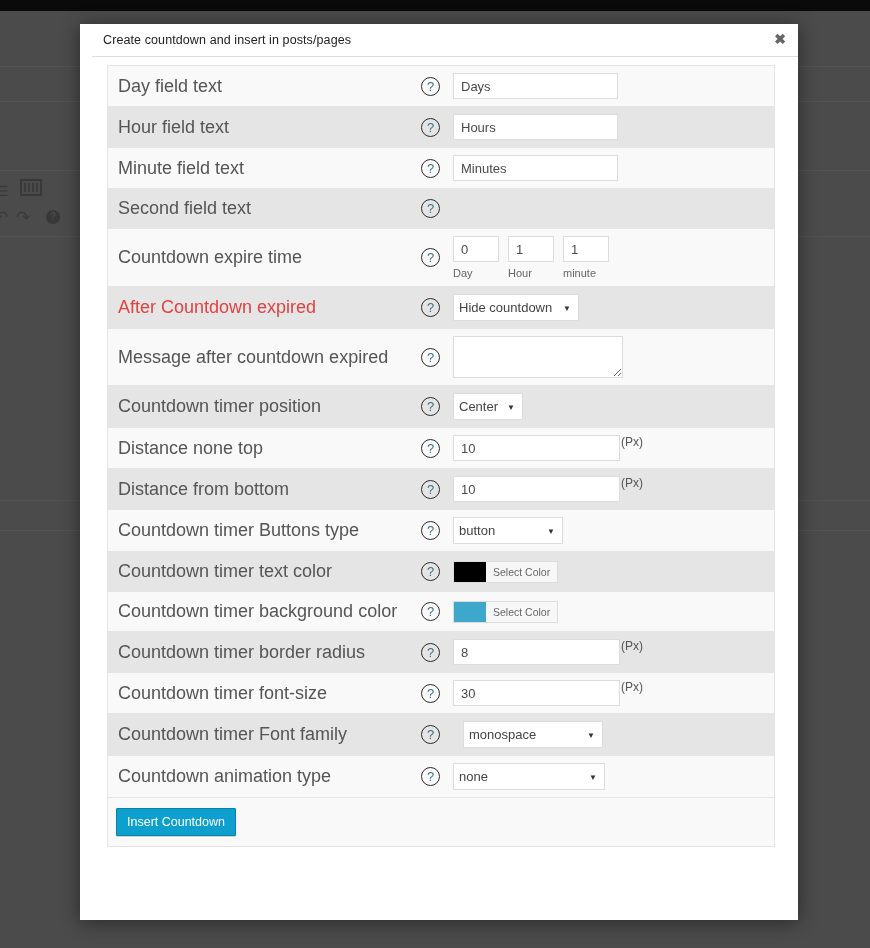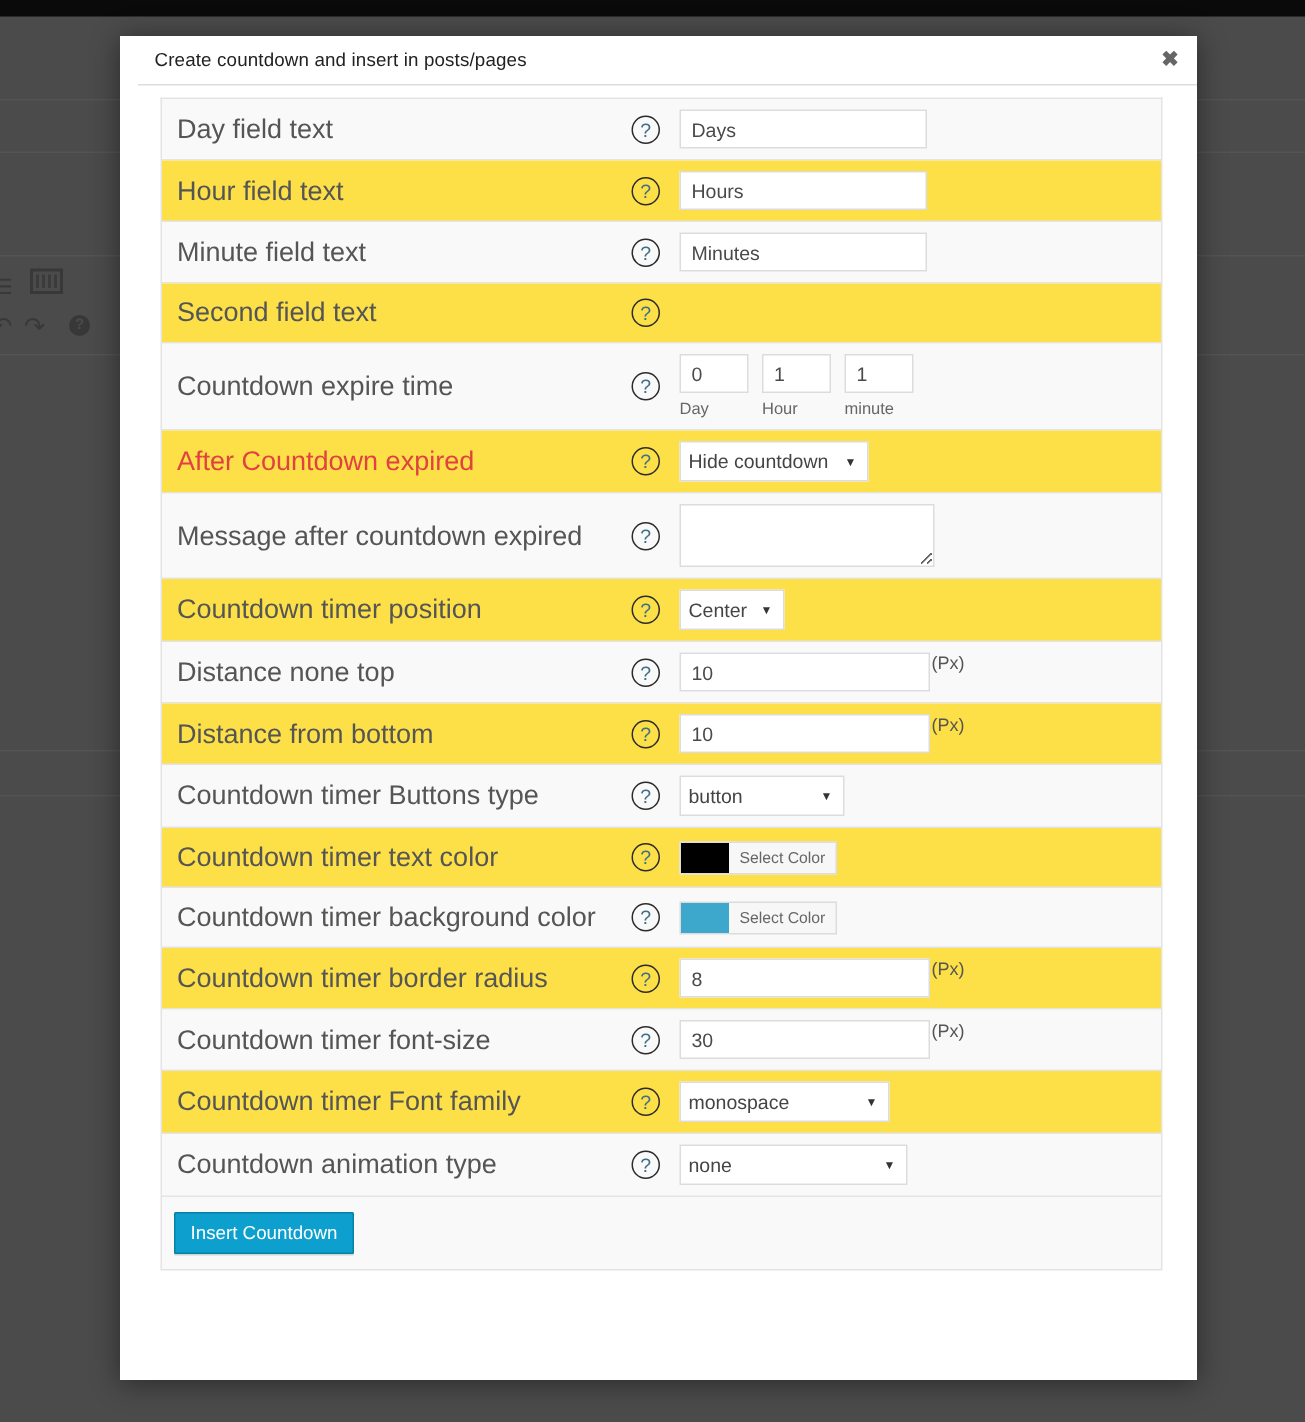--- a/index.html
+++ b/index.html
@@ -137,21 +137,21 @@
     box-sizing: border-box;
   }
   .row {
     display: flex;
     align-items: center;
     border-bottom: 1px solid #e4e4e4;
     min-height: 40px;
     box-sizing: border-box;
   }
   .row.odd  { background: #f9f9f9; }
-  .row.even { background: #fde047; }
+  .row.even { background: #e5e5e5; }
 
   .cell-label {
     flex: 0 0 300px;
     padding: 0 10px 0 10px;
     font-size: 18px;
     color: #555;
     box-sizing: border-box;
   }
   .cell-label.alert { color: #e04242; }
   .cell-help {
@@ -234,21 +234,21 @@
     right: 8px;
     top: 50%;
     transform: translateY(-50%);
     font-size: 8px;
     color: #333;
     pointer-events: none;
   }
   .select-wrap.w-expire select { width: 126px; padding-right: 20px; }
   .select-wrap.w-pos    select { width: 70px;  padding-right: 20px; }
   .select-wrap.w-btn    select { width: 110px; padding-right: 20px; }
-  .select-wrap.w-font   select { width: 140px; padding-right: 20px; }
+  .select-wrap.w-font   select { width: 140px; padding-right: 20px; margin-left: 10px; }
   .select-wrap.w-anim   select { width: 152px; padding-right: 20px; }
 
   textarea.ta {
     width: 170px;
     height: 42px;
     border: 1px solid #dcdcdc;
     font-family: "Liberation Sans", sans-serif;
     font-size: 13px;
     resize: both;
     box-sizing: border-box;

